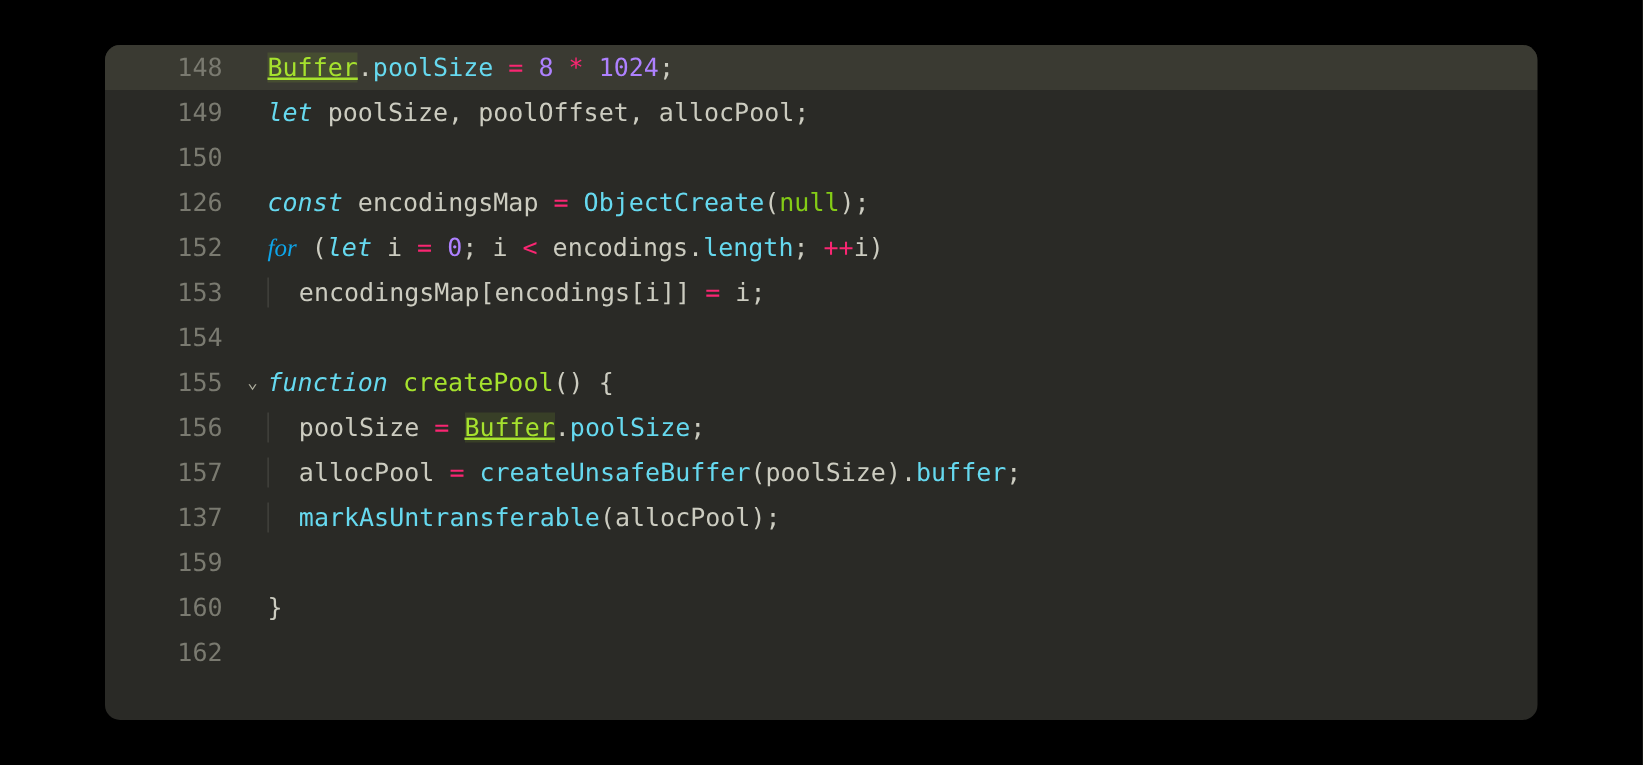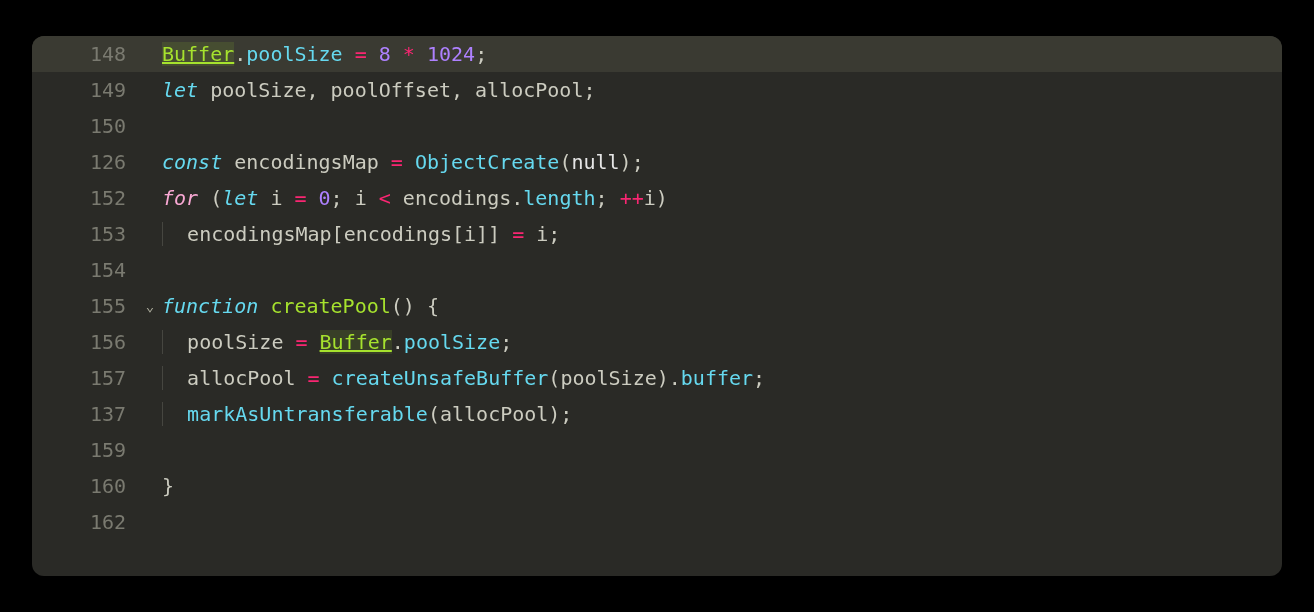--- a/index.html
+++ b/index.html
@@ -8,21 +8,21 @@
       width: 1314px;
       height: 612px;
       font-family: 'Menlo', 'Monaco', 'Consolas', monospace;
       font-size: 20px;
       display: flex;
       align-items: center;
       justify-content: center;
       overflow: hidden;
     }
     .editor {
-      width: 1250px;
+      width: 1146px;
       height: 540px;
       background: #2a2a26;
       border-radius: 12px;
       box-shadow: 0 8px 30px rgba(0,0,0,0.5);
       overflow: hidden;
       position: relative;
     }
     .line {
       display: flex;
       height: 36px;
@@ -51,23 +51,23 @@
     }
     .code {
       color: #ccccc0;
       flex: 1;
     }
     .tok-class-hl { color: #a6e22e; text-decoration: underline; background: rgba(166,226,46,0.12); }
     .tok-prop { color: #66d9ef; }
     .tok-op { color: #f92672; }
     .tok-num { color: #ae81ff; }
     .tok-punct { color: #ccccc0; }
-    .tok-keyword { color: #f9a8d4; font-style: italic; }
+    .tok-keyword { color: #0ea5e9; font-style: italic; font-family: Liberation Serif, serif; }
     .tok-keyword2 { color: #66d9ef; font-style: italic; }
-    .tok-const { color: #e5e5e5; }
+    .tok-const { color: #84cc16; }
     .tok-var { color: #ccccc0; }
     .tok-func { color: #a6e22e; }
     .tok-call { color: #66d9ef; }
     .chevron {
       font-size: 14px;
       color: #b0b0a0;
     }
   </style>
 </head>
 <body>

